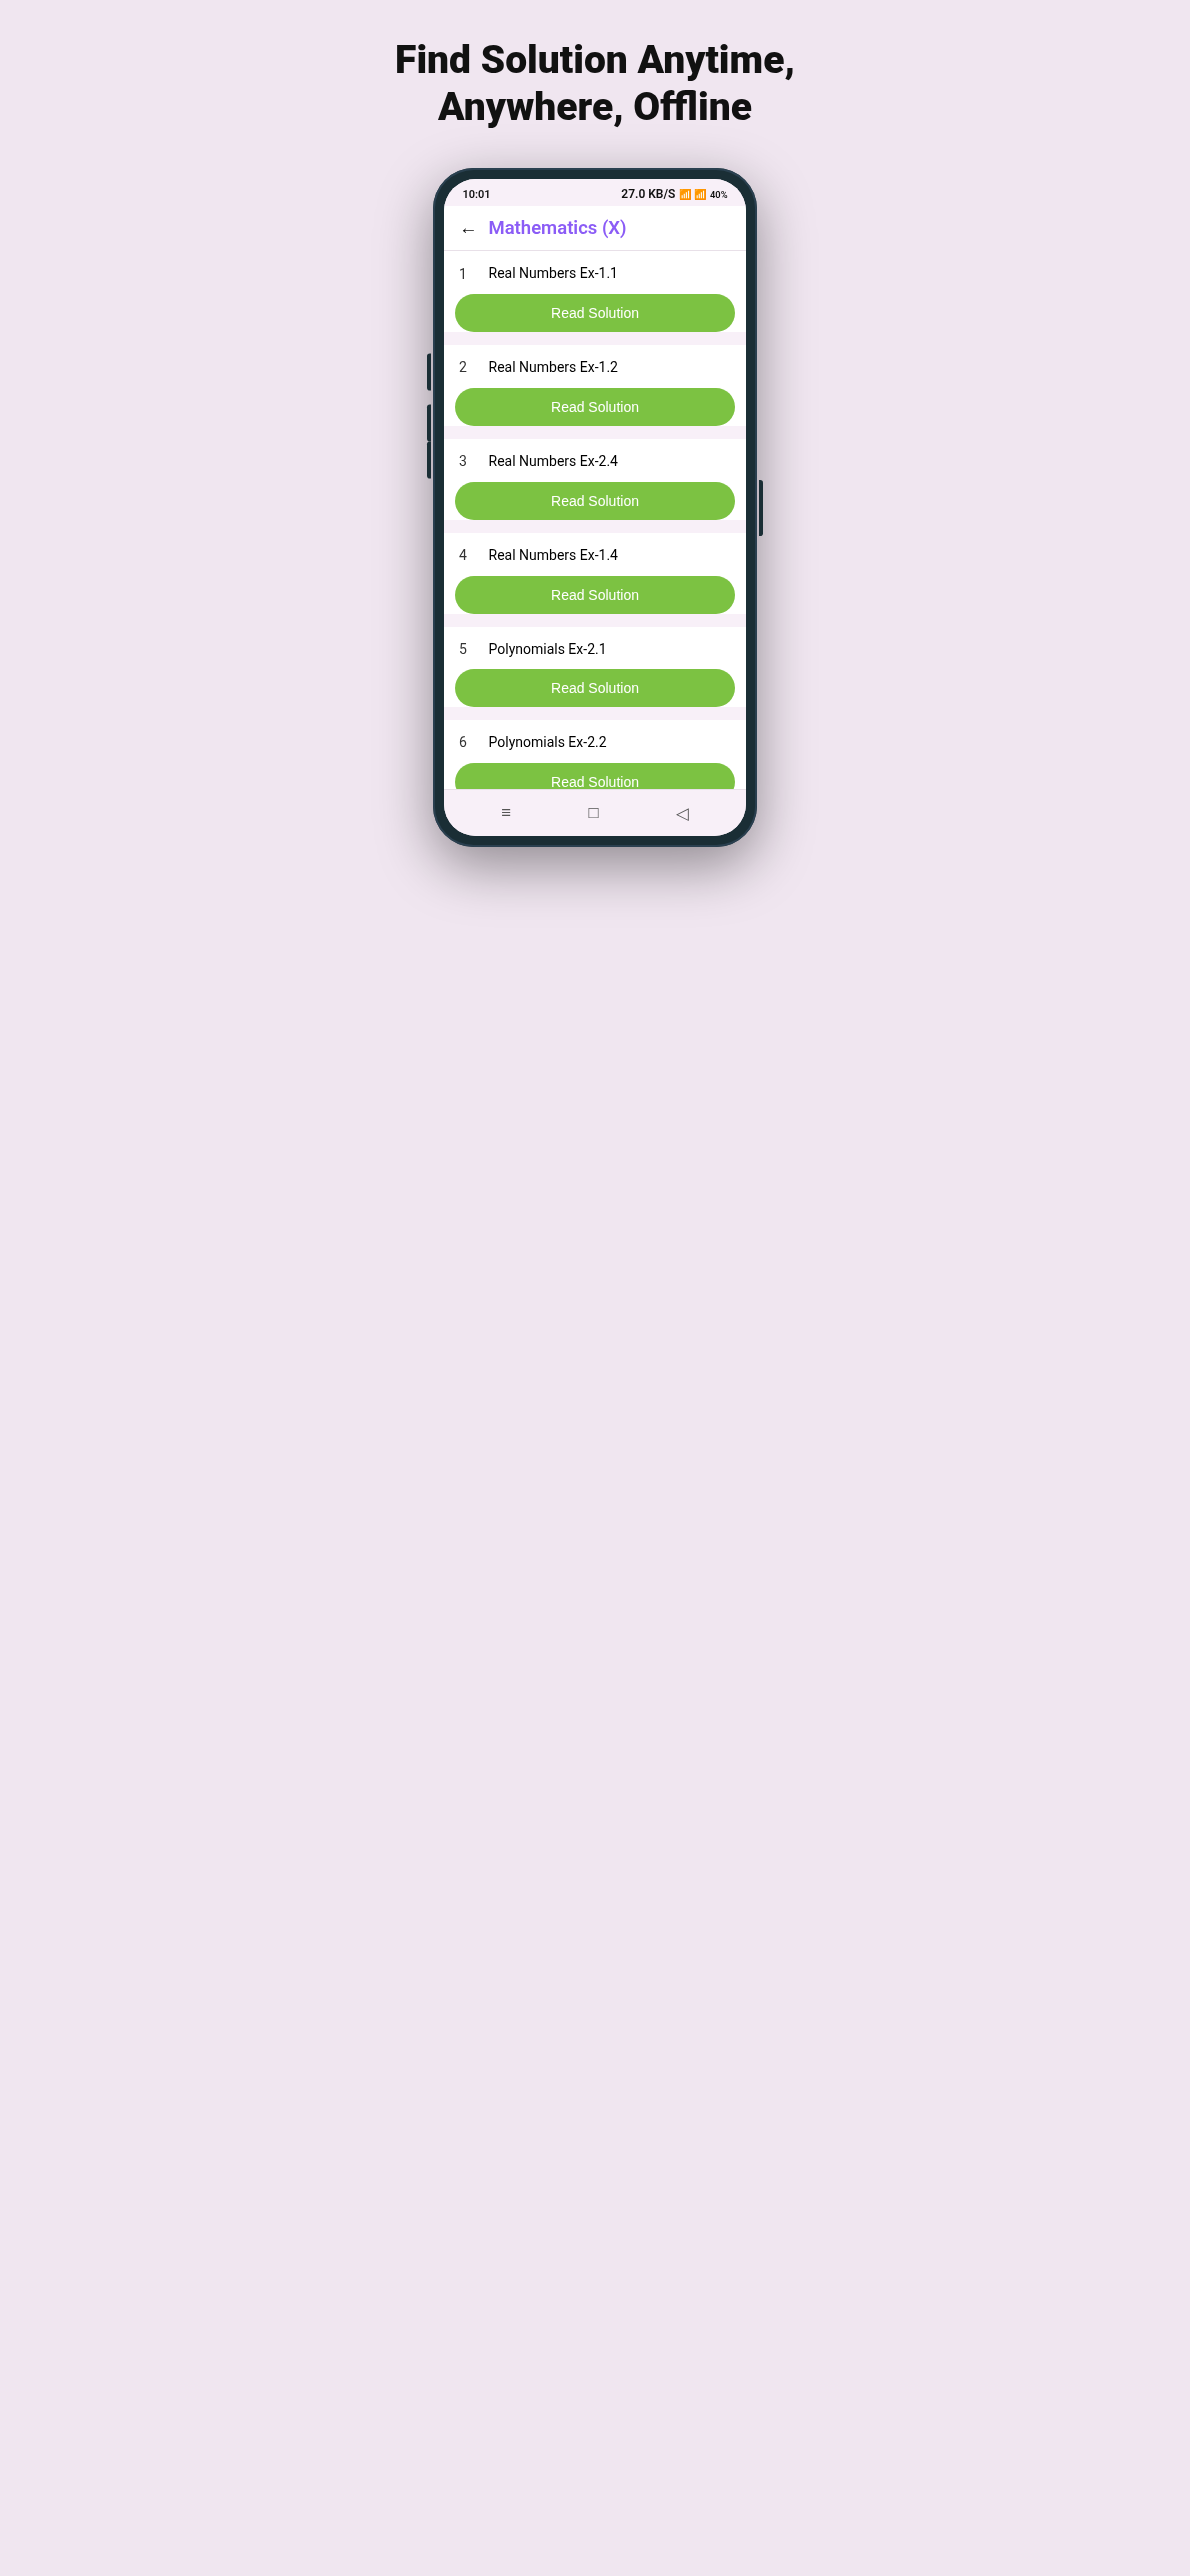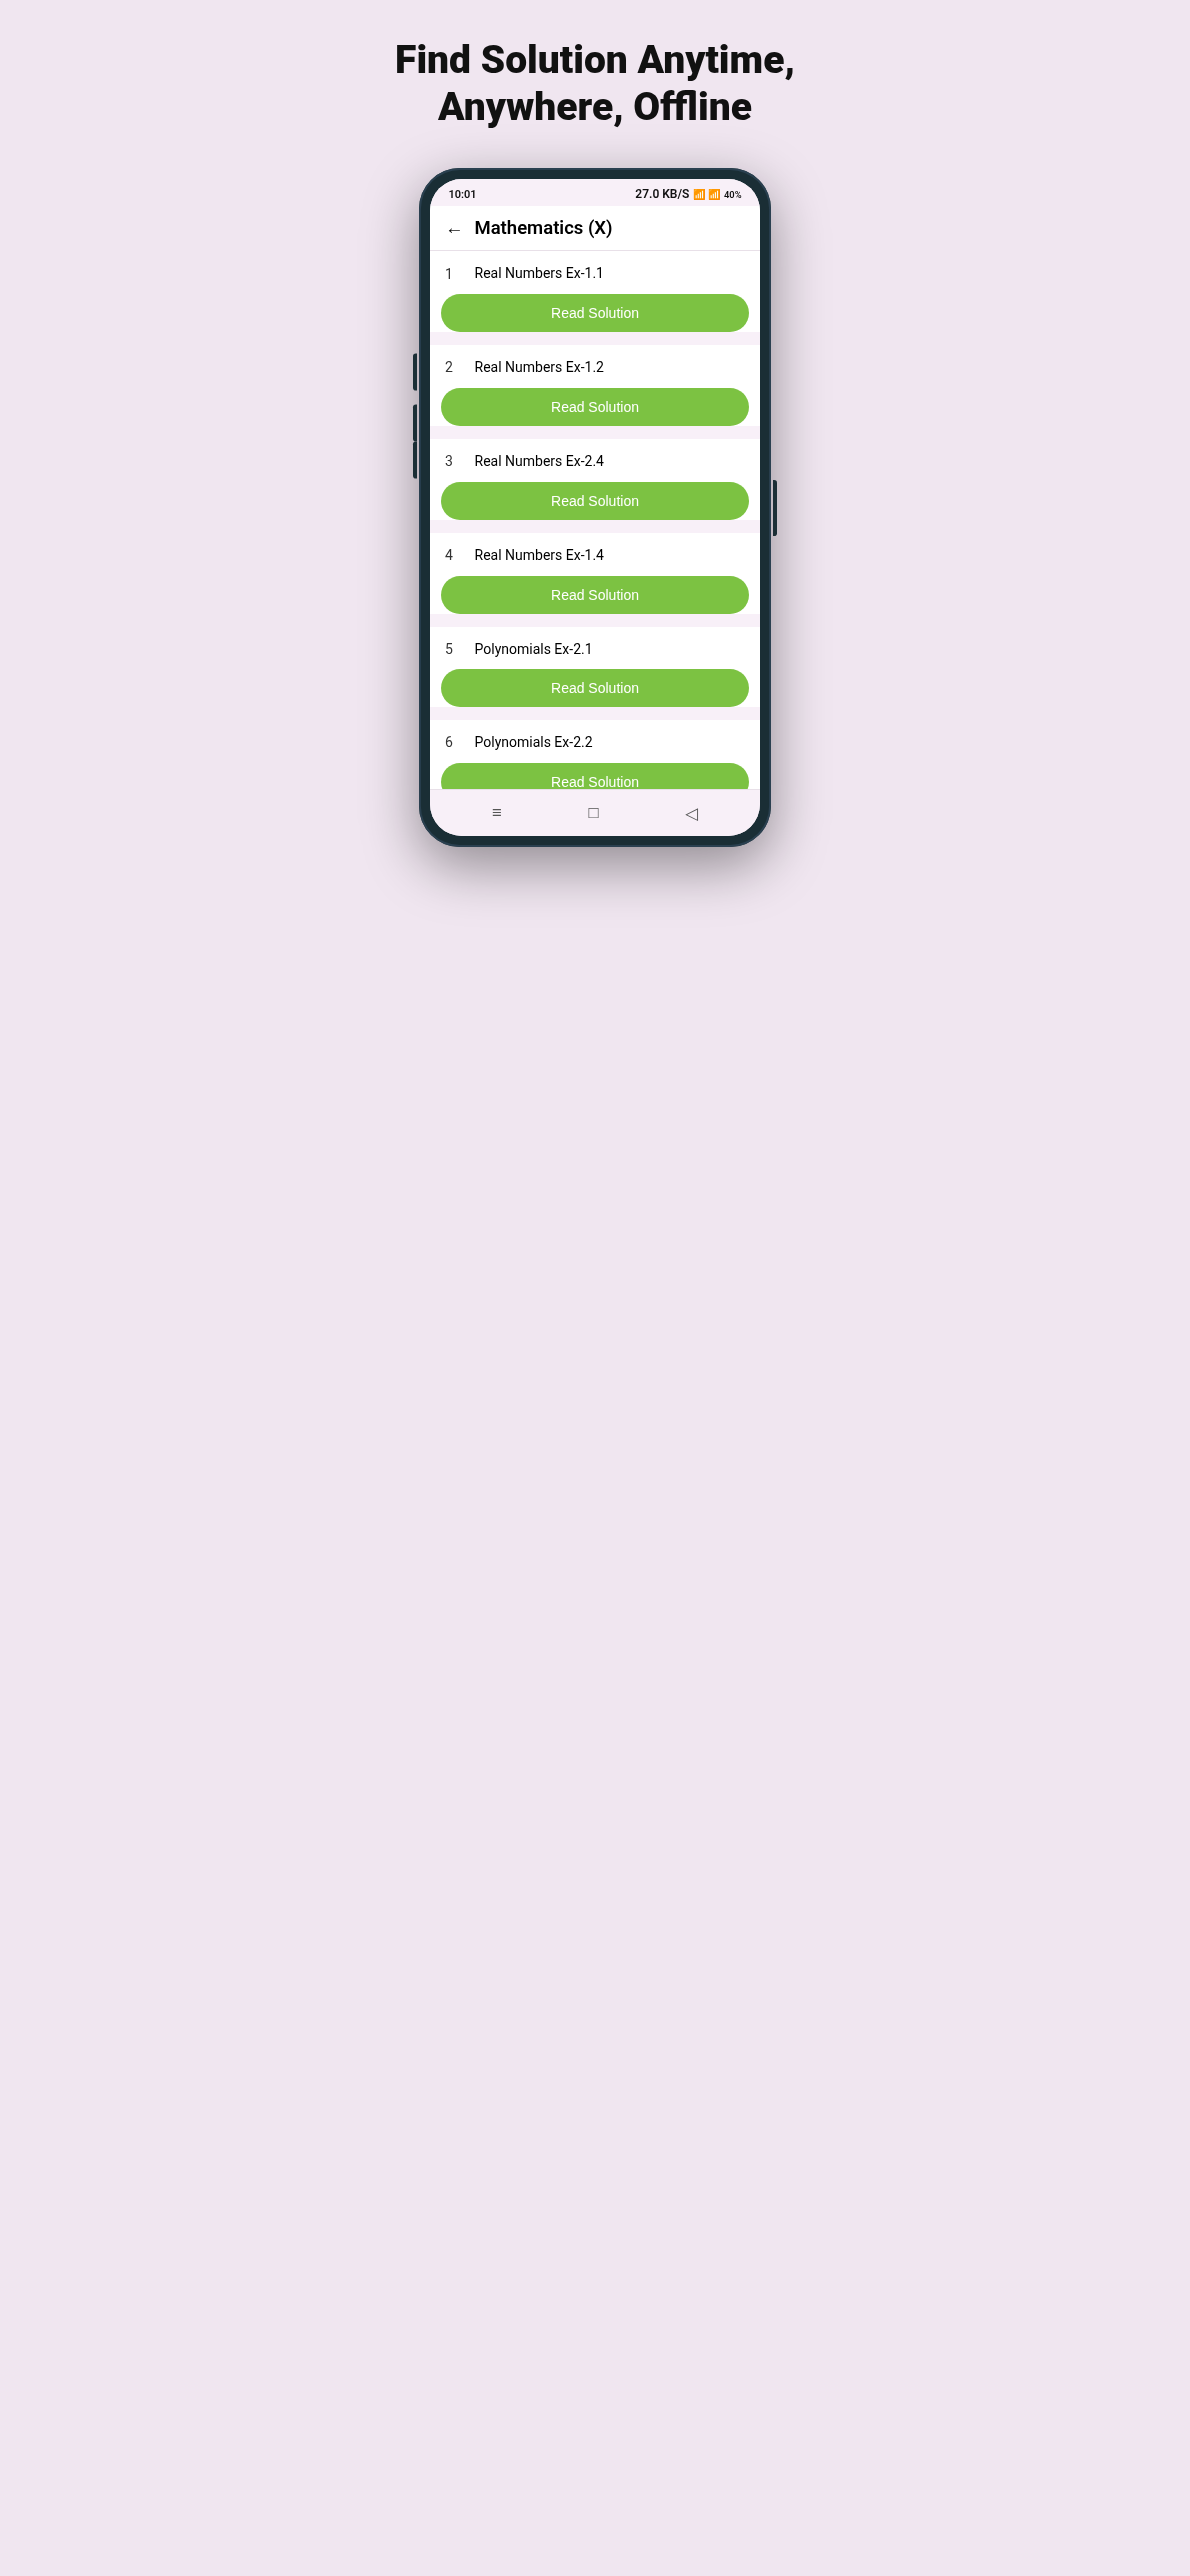--- a/index.html
+++ b/index.html
@@ -30,21 +30,21 @@
       font-size: 39px;
       font-weight: 900;
       text-align: center;
       color: #111;
       line-height: 1.2;
       margin-bottom: 37px;
       padding: 0 9.3px;
     }
 
     .phone-outer {
-      width: 352px;
+      width: 324px;
       background: #1a2e35;
       border-radius: 41px;
       padding: 11px;
       box-shadow: 0 18.5px 56px rgba(0,0,0,0.4), inset 0 0 0 1.9px #2a4050;
       position: relative;
     }
 
     .phone-outer::before {
       content: '';
       position: absolute;
@@ -116,21 +116,21 @@
     .back-arrow {
       font-size: 18.5px;
       margin-right: 11px;
       color: #111;
       cursor: pointer;
     }
 
     .nav-title {
       font-size: 18.5px;
       font-weight: 600;
-      color: #000000;
+      color: #8b5cf6;
     }
 
     .content-area {
       overflow-y: auto;
       max-height: 538px;
       background: #f8f0f8;
     }
 
     .list-item {
       background: #ffffff;

